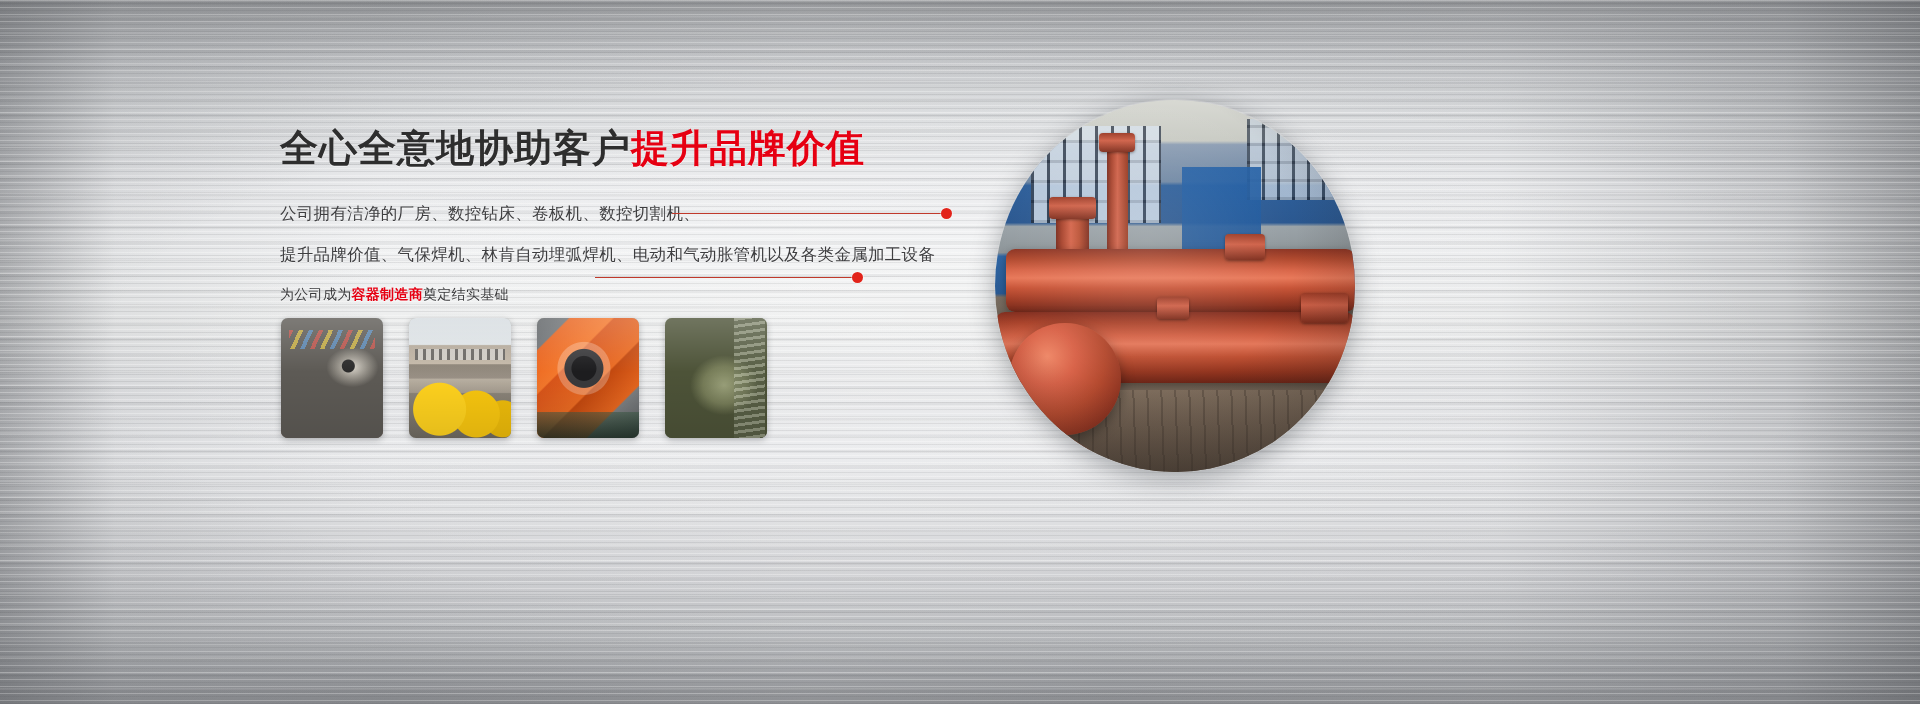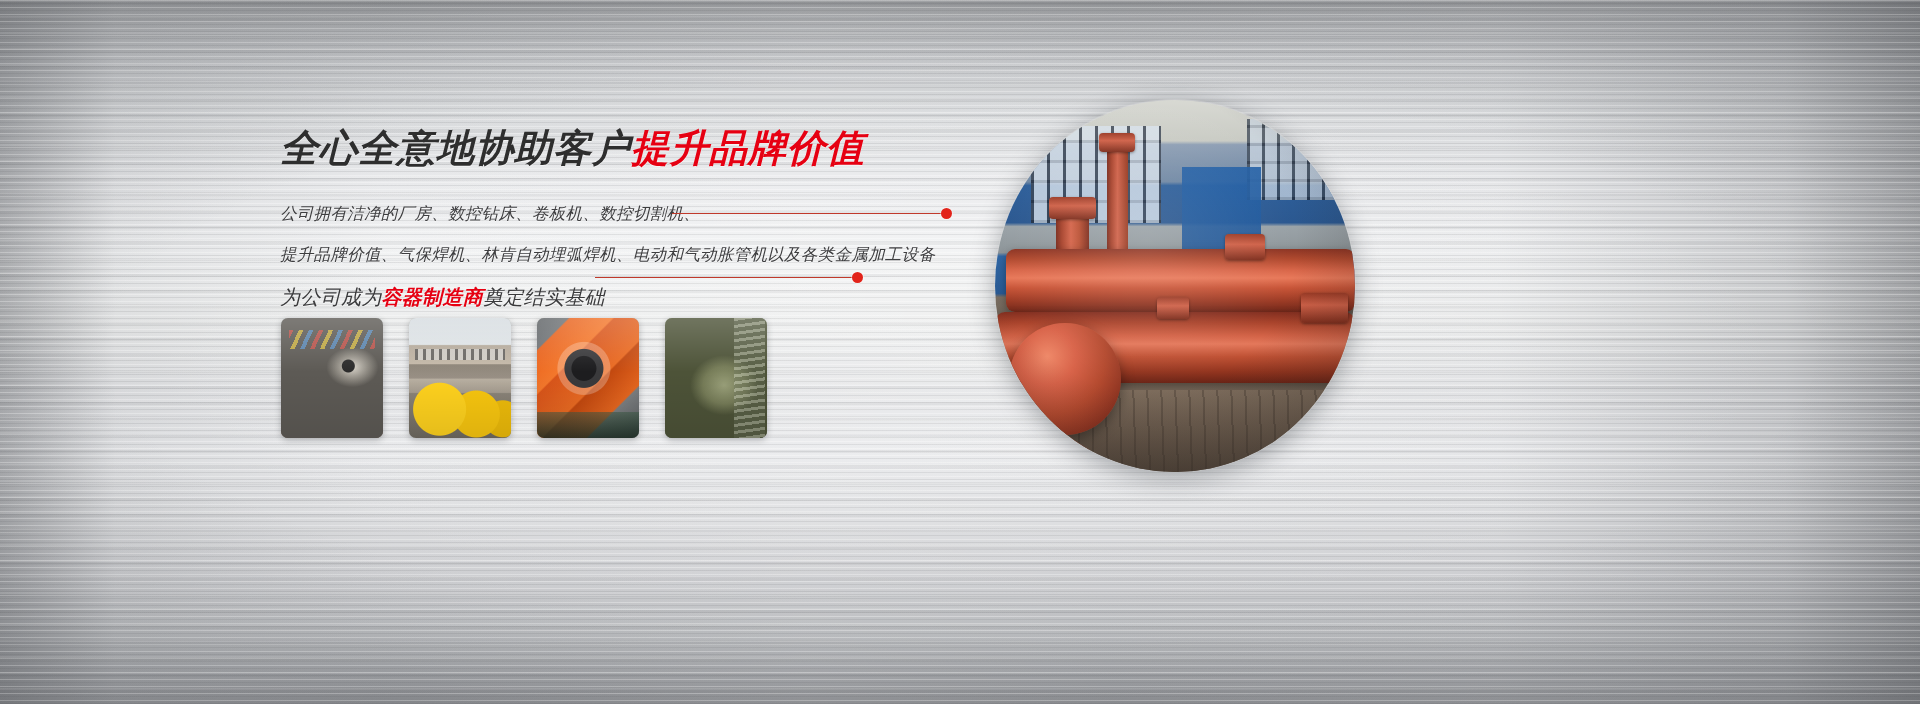--- a/index.html
+++ b/index.html
@@ -19,21 +19,20 @@
         rgba(250,250,251,.06) 58%,
         rgba(210,211,214,.18) 78%,
         rgba(150,152,156,.42) 93%,
         rgba(112,114,118,.60) 100%),
       linear-gradient(to bottom,
         #8f9194 0%, #a7a9ac 3%, #bfc1c4 8%,
         #d8dadc 16%, #e9eaec 26%, #f1f2f3 36%,
         #eceded 46%, #e2e3e5 56%, #e8e9eb 64%,
         #dedfe1 72%, #cccdd0 82%, #b4b6b9 90%,
         #9b9da1 96%, #86888c 100%);
-    font-style: italic;
   }
   
   .stripes{
     position:absolute;inset:0;
     background:repeating-linear-gradient(
       to bottom,
       rgba(255,255,255,.30) 0px,
       rgba(255,255,255,.30) 1px,
       rgba(255,255,255,0) 1px,
       rgba(255,255,255,0) 3px,
@@ -69,21 +68,21 @@
     white-space:nowrap;color:#2e2e2e;margin:0 0 34px 0;
     text-shadow:0 1px 0 rgba(255,255,255,.55);
   }
   .headline .hl-red{color:#e60012;}
   .body-line{
     font-size:16.5px;color:#3e3e40;line-height:1.15;
     white-space:nowrap;margin:0 0 22px 0;letter-spacing:.3px;
     text-shadow:0 1px 0 rgba(255,255,255,.5);
   }
   .body-line.l3{
-    font-size:20px;color:#3a3a3c;margin-top:4px;margin-bottom:4px;
+    font-size:14px;color:#3a3a3c;margin-top:4px;margin-bottom:4px;
   }
   .body-line .em-red{color:#e60012;font-weight:bold;}
 
   
   .connector{position:absolute;height:12px;z-index:7;}
   .connector .line{
     position:absolute;left:0;top:5px;height:1px;width:calc(100% - 9px);
     background:#c0392b;
   }
   .connector .dot{

